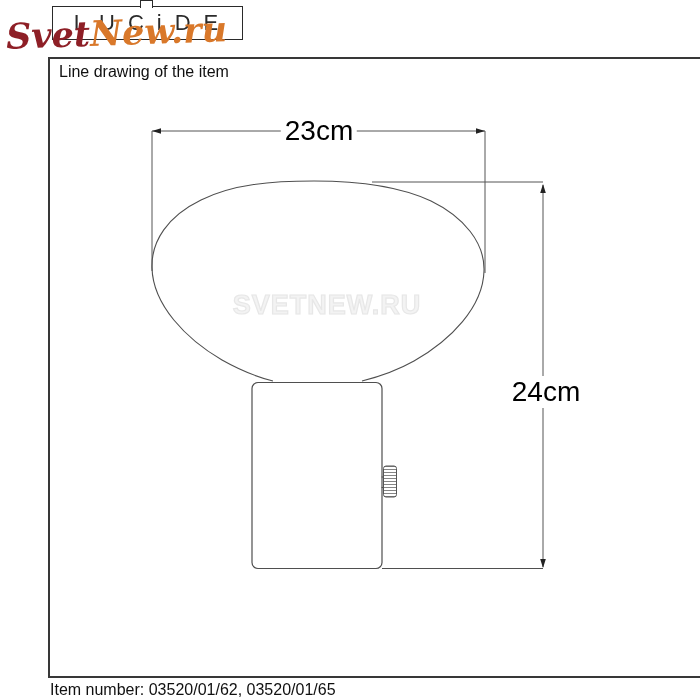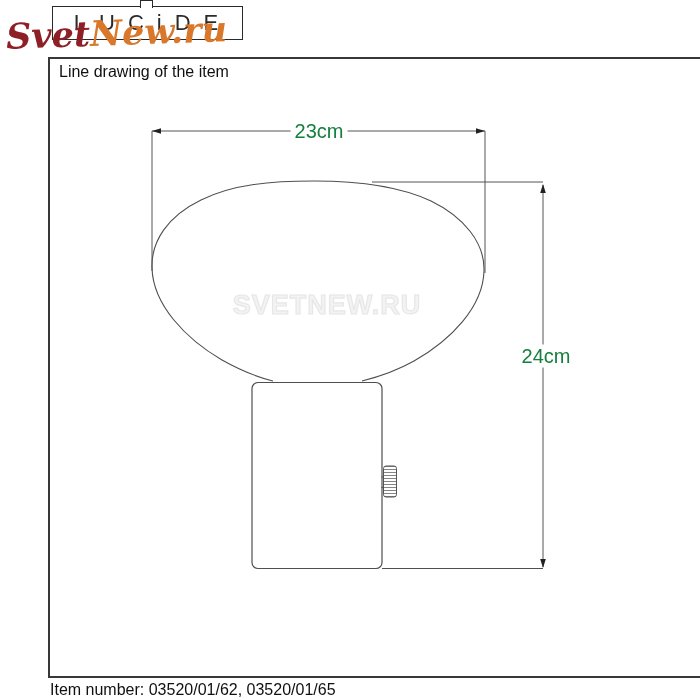--- a/index.html
+++ b/index.html
@@ -41,25 +41,25 @@
   }
   .panel-footer{
     position:absolute;left:50px;top:681px;
     font-size:16px;color:#101010;font-family:"Liberation Sans",sans-serif;
   }
   
   svg.drawing{position:absolute;left:0;top:0;width:700px;height:700px;z-index:2;}
   .dim-label{
     position:absolute;z-index:4;transform:translate(-50%,-50%);
     background:#ffffff;padding:0 4px;
-    font-size:20px;color:#15803d;font-family:"Liberation Sans",sans-serif;
+    font-size:28px;color:#000000;font-family:"Liberation Sans",sans-serif;
     white-space:nowrap;
   }
   #dim-width{left:319px;top:131px;}
-  #dim-height{left:546px;top:356px;}
+  #dim-height{left:546px;top:392px;}
   .center-wm{
     position:absolute;left:327px;top:305px;z-index:3;
     transform:translate(-50%,-50%);
     font-size:27px;font-weight:bold;letter-spacing:1px;
     color:#f3f3f3;-webkit-text-stroke:1.2px #e7e7e7;
     font-family:"Liberation Sans",sans-serif;white-space:nowrap;
   }
 </style>
 </head>
 <body>

